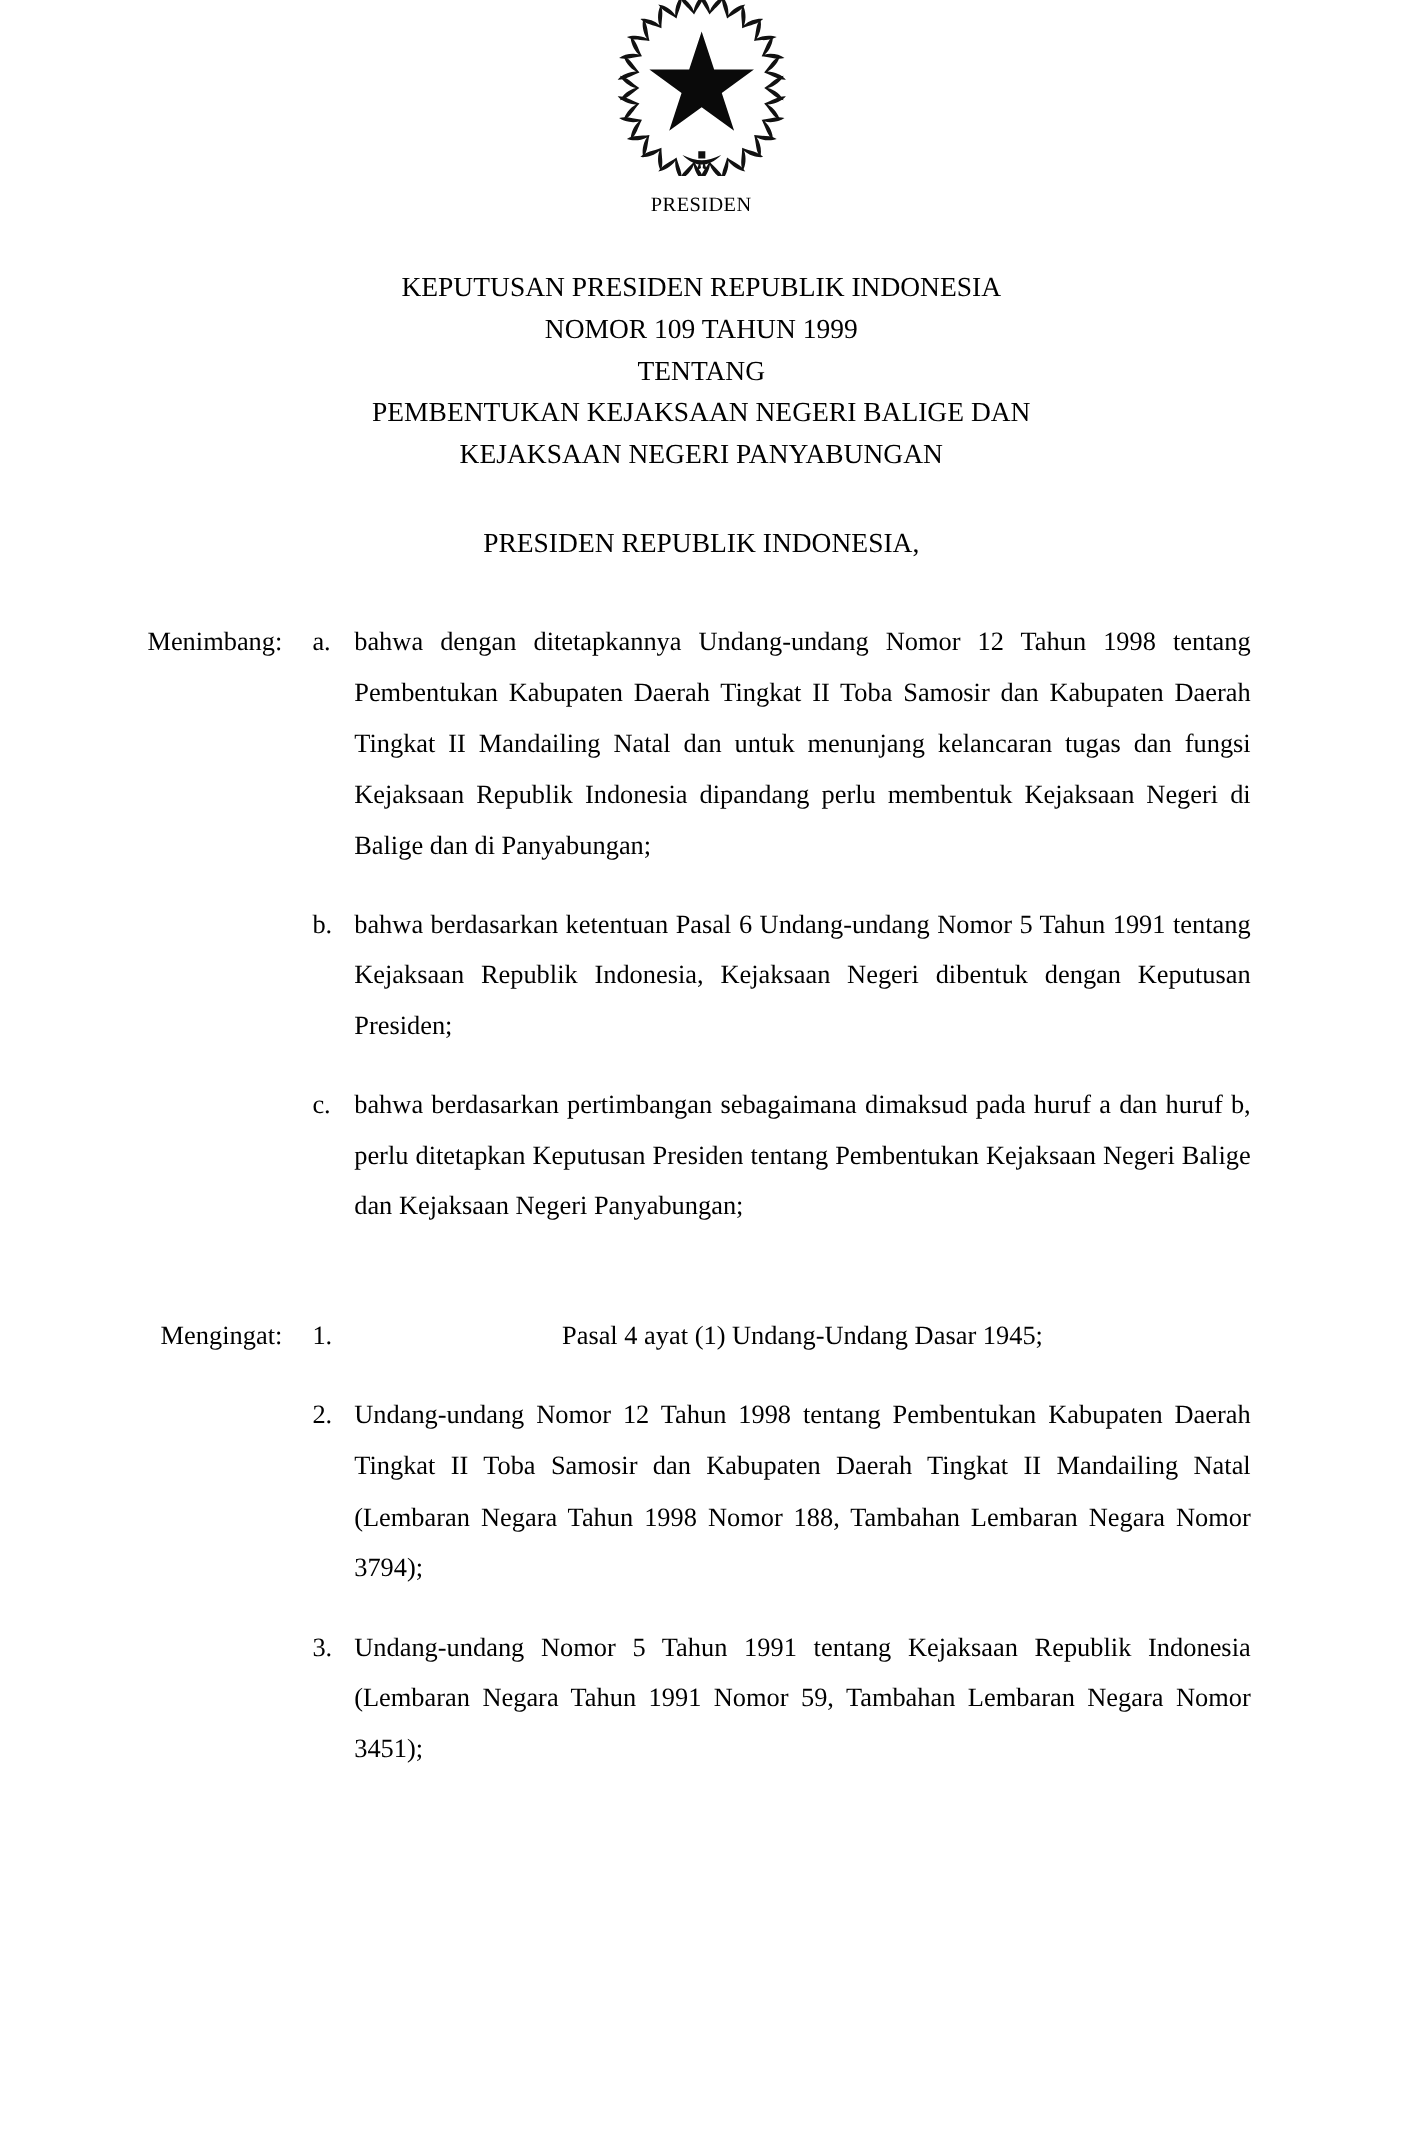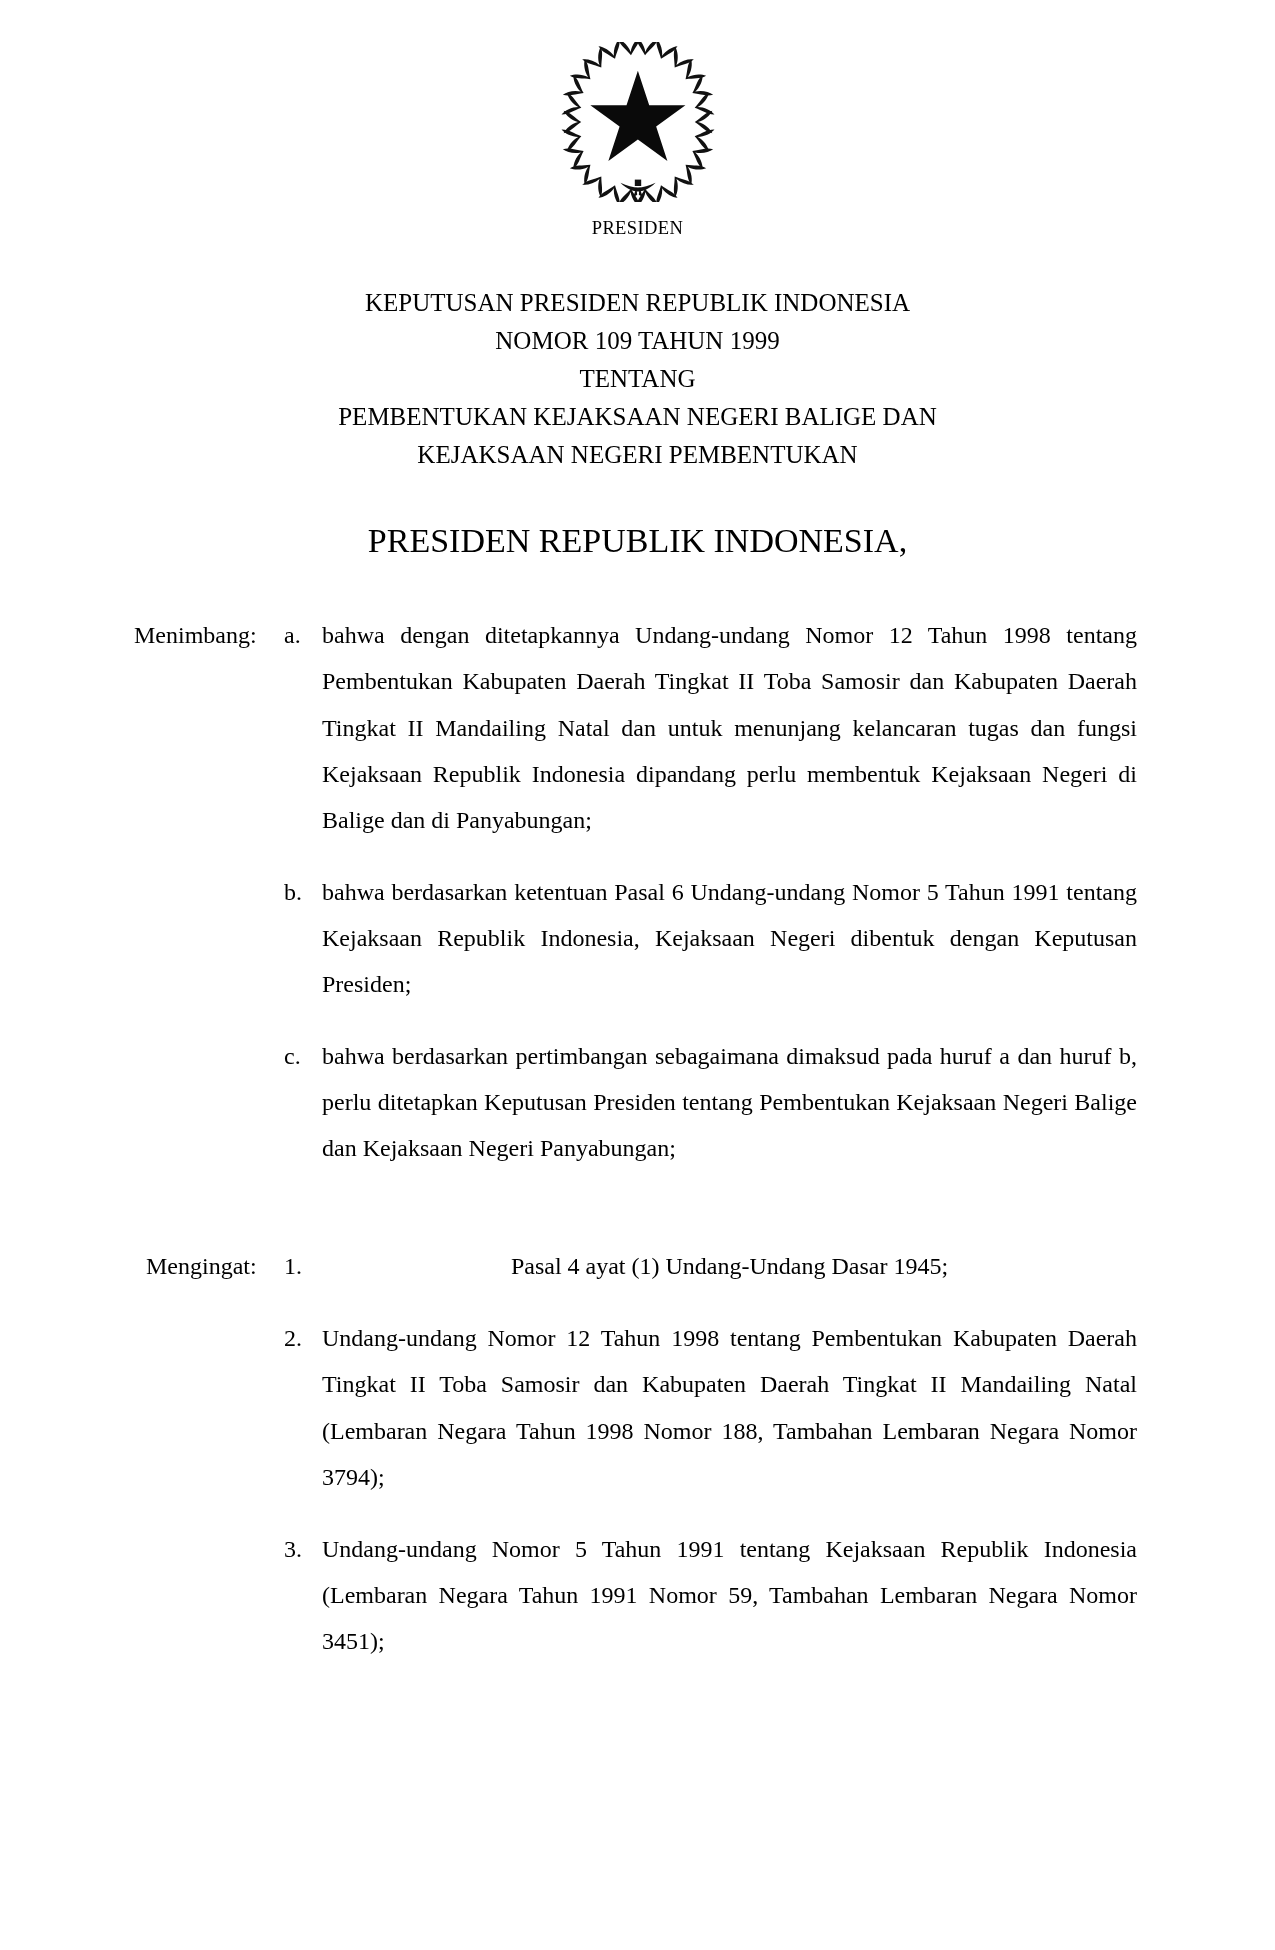--- a/index.html
+++ b/index.html
@@ -21,21 +21,20 @@
     height: 1950px;
     position: relative;
     box-sizing: border-box;
     padding: 0;
   }
 
   
   .emblem-block {
     width: 100%;
     text-align: center;
-    padding-top: 42px;
   }
   .emblem {
     display: inline-block;
     width: 160px;
     height: 160px;
     line-height: 0;
   }
   .emblem svg { display: block; }
 
   .emblem-caption {
@@ -51,21 +50,21 @@
   .title-block {
     text-align: center;
     margin-top: 44px;
     font-size: 25px;
     line-height: 1.52;
   }
   .title-block .tline { white-space: nowrap; }
 
   .enacting-line {
     text-align: center;
-    font-size: 34px;
+    font-size: 25px;
     margin-top: 48px;
     white-space: nowrap;
   }
 
   
   .clause-section {
     margin-top: 52px;
     padding-left: 118px;
     padding-right: 138px;
   }
@@ -234,21 +233,21 @@
     <div class="emblem-caption">
       <div>PRESIDEN</div>
     </div>
   </div>
 
   <div class="title-block">
     <div class="tline">KEPUTUSAN PRESIDEN REPUBLIK INDONESIA</div>
     <div class="tline">NOMOR 109 TAHUN 1999</div>
     <div class="tline">TENTANG</div>
     <div class="tline">PEMBENTUKAN KEJAKSAAN NEGERI BALIGE DAN</div>
-    <div class="tline">KEJAKSAAN NEGERI PEMBENTUKAN</div>
+    <div class="tline">KEJAKSAAN NEGERI PANYABUNGAN</div>
   </div>
 
   <div class="enacting-line">PRESIDEN REPUBLIK INDONESIA,</div>
 
   <div class="clause-section menimbang">
     <div class="clause-row">
       <div class="clause-label">Menimbang</div>
       <div class="clause-colon">:</div>
       <div class="clause-items">
 

